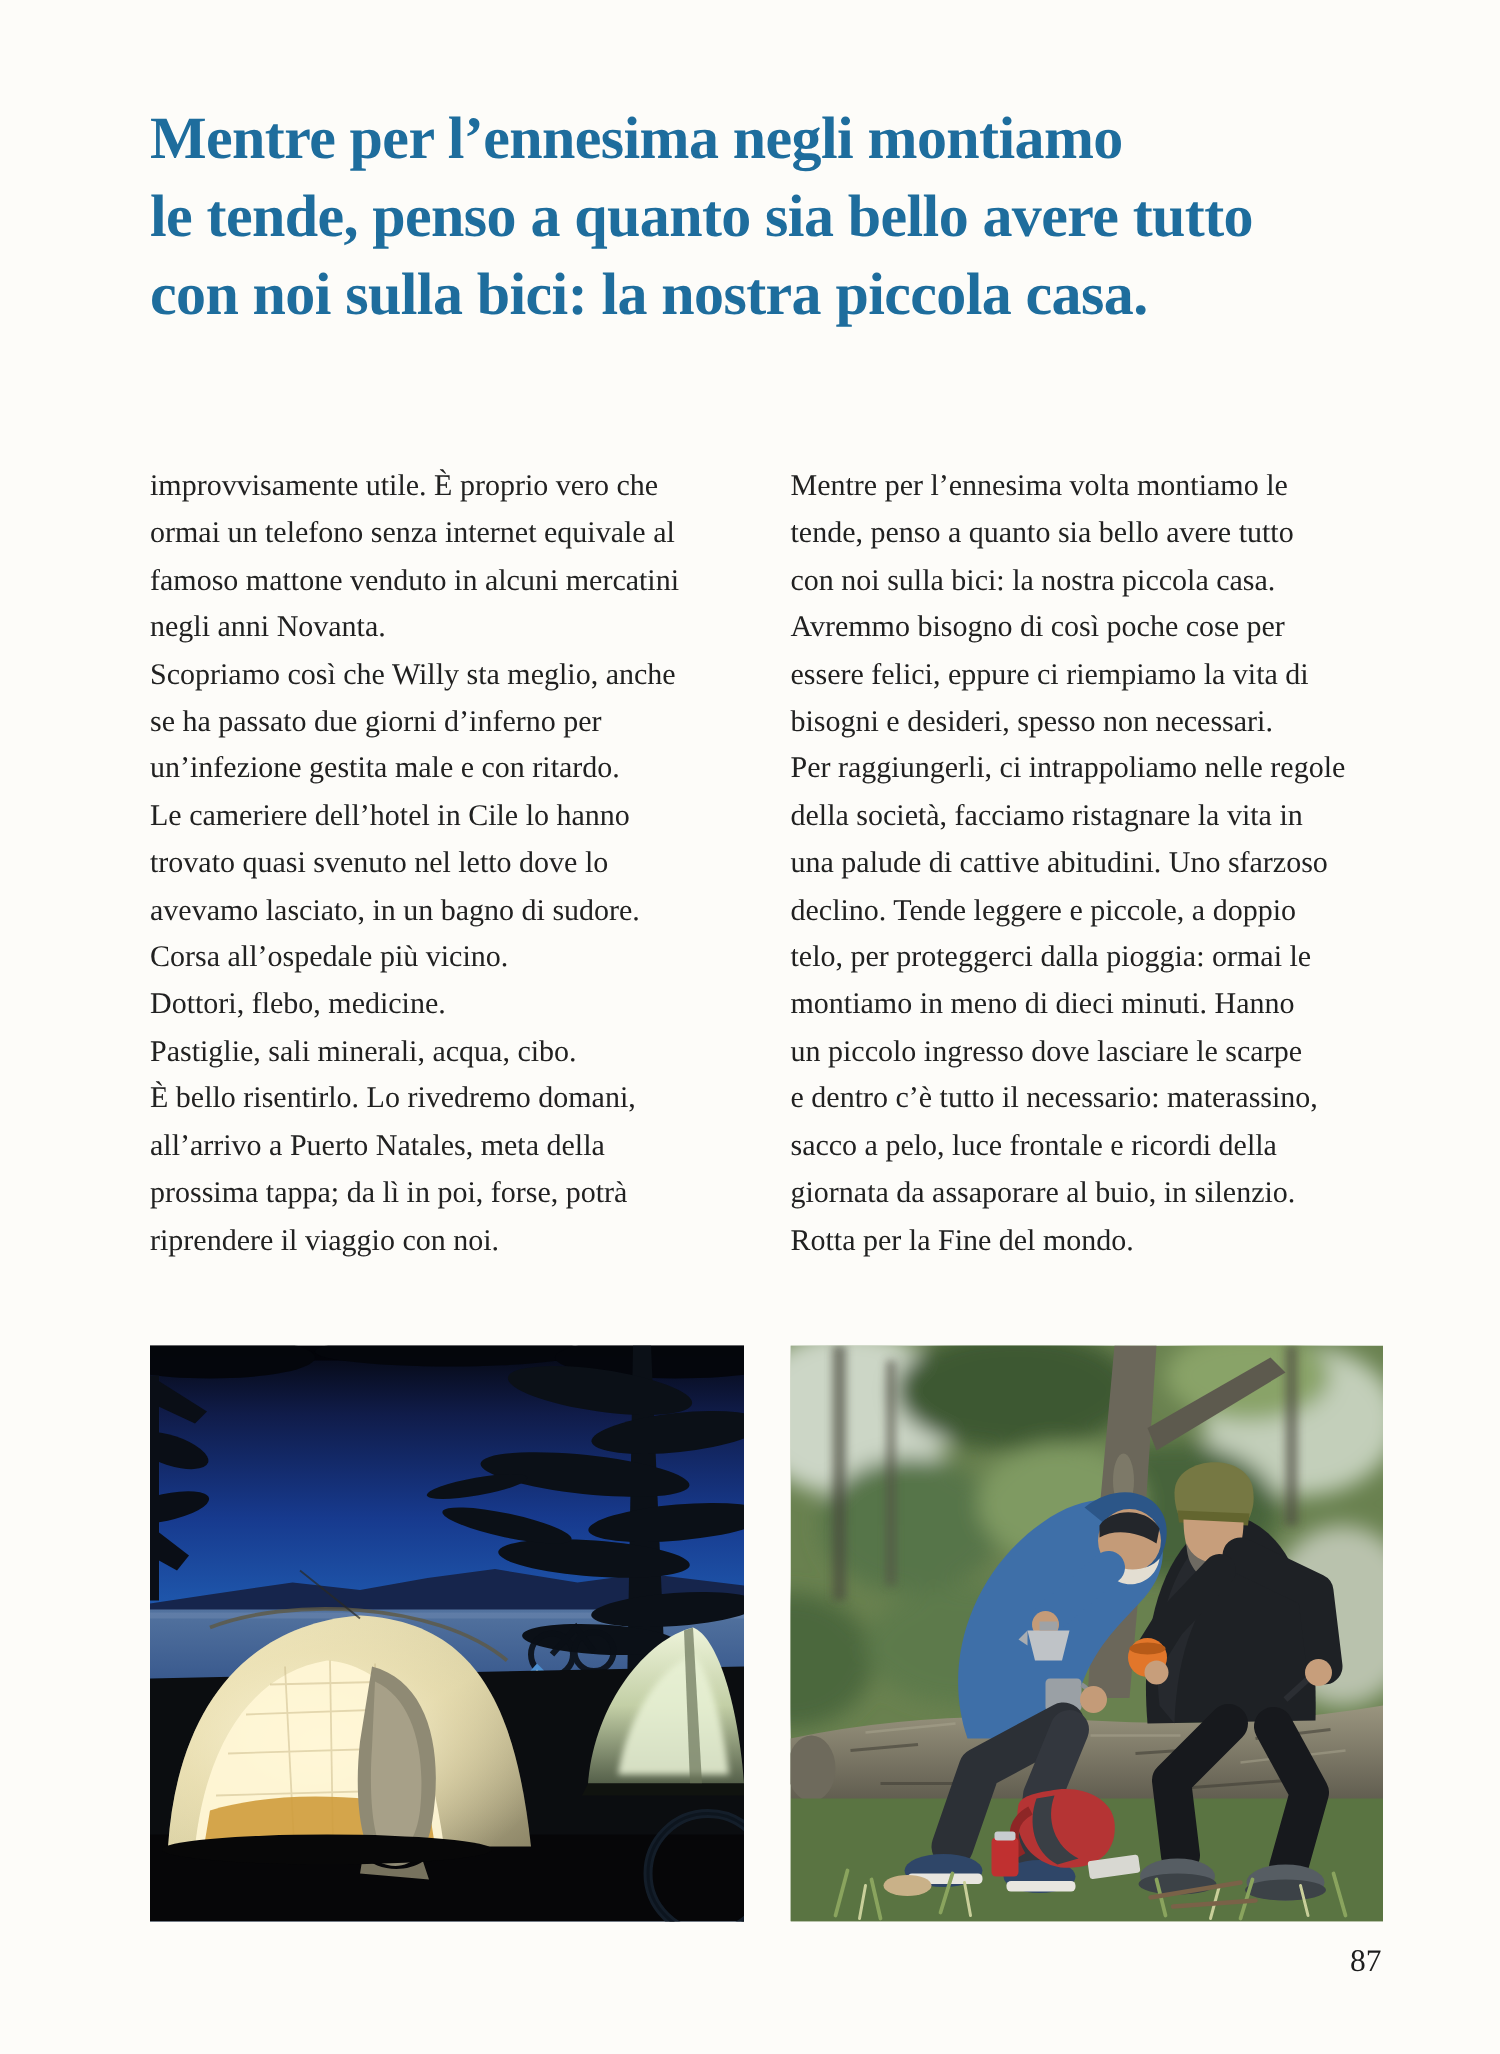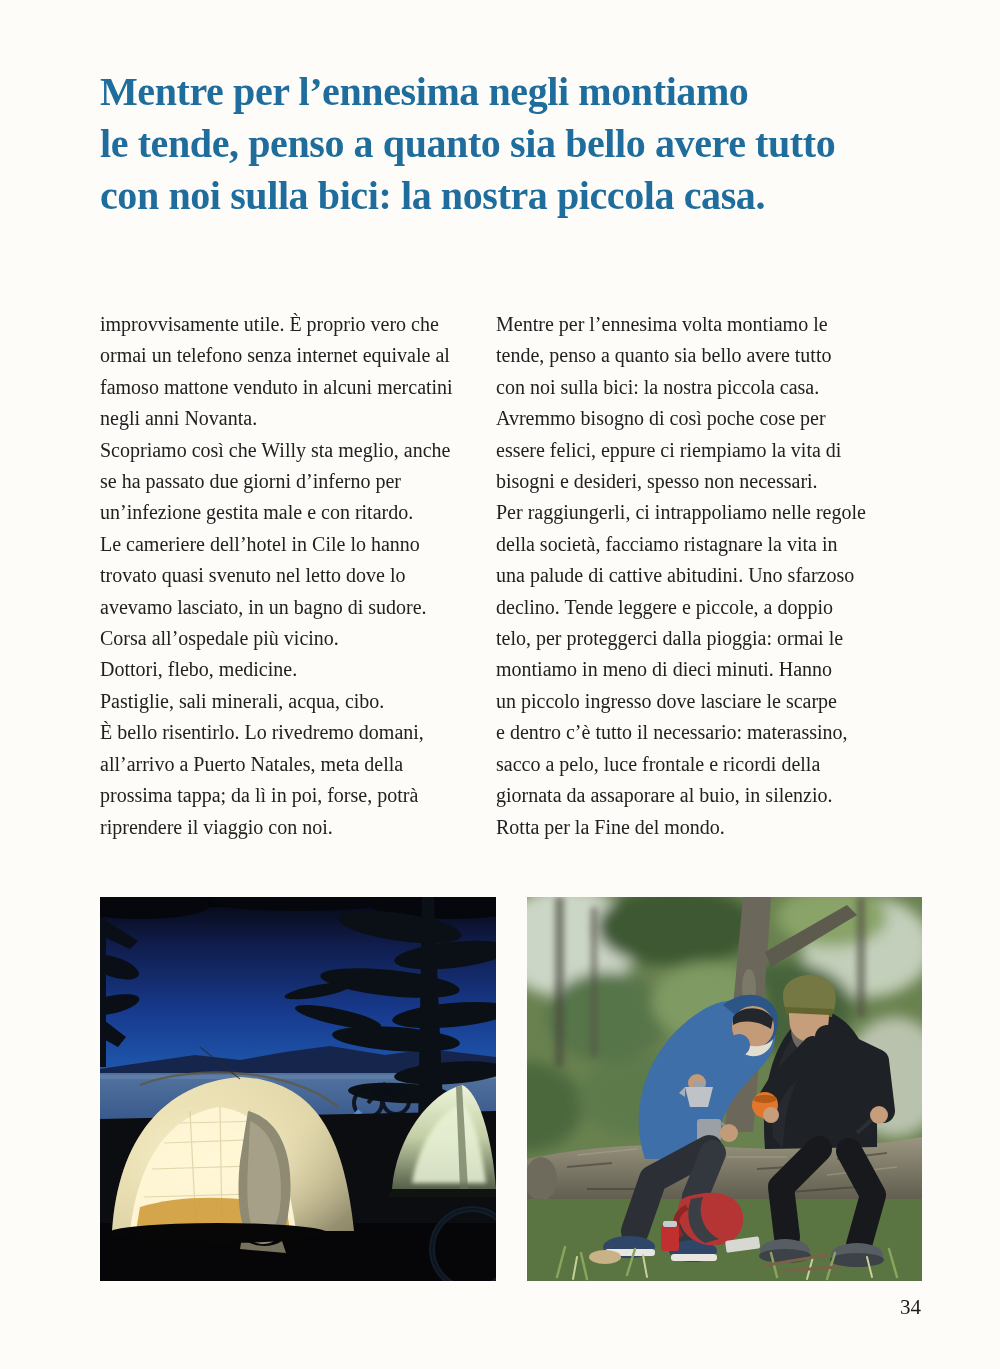--- a/index.html
+++ b/index.html
@@ -25,20 +25,21 @@
     letter-spacing: -0.4px;
     color: #1e6d9d;
     white-space: pre-line;
   }
 
   .columns {
     position: absolute;
     left: 100px; top: 309px;
     width: 823px;
     display: flex;
+    gap: 31px;
     align-items: flex-end;
   }
   .col {
     width: 396px;
     font-size: 20px;
     line-height: 31.4px;
     color: #212121;
     white-space: pre-line;
   }
 
@@ -377,15 +378,15 @@
             <path d="M240 368 L300 358"></path>
               <path d="M255 374 L310 370"></path>
           </g>
           <ellipse cx="78" cy="360" rx="16" ry="7" fill="#c9b188"></ellipse>
         </g>
       </svg>
     </figure>
 
   </div>
 
-  <div class="page-number">34</div>
+  <div class="page-number">87</div>
 
 </div>
 
 </body></html>

